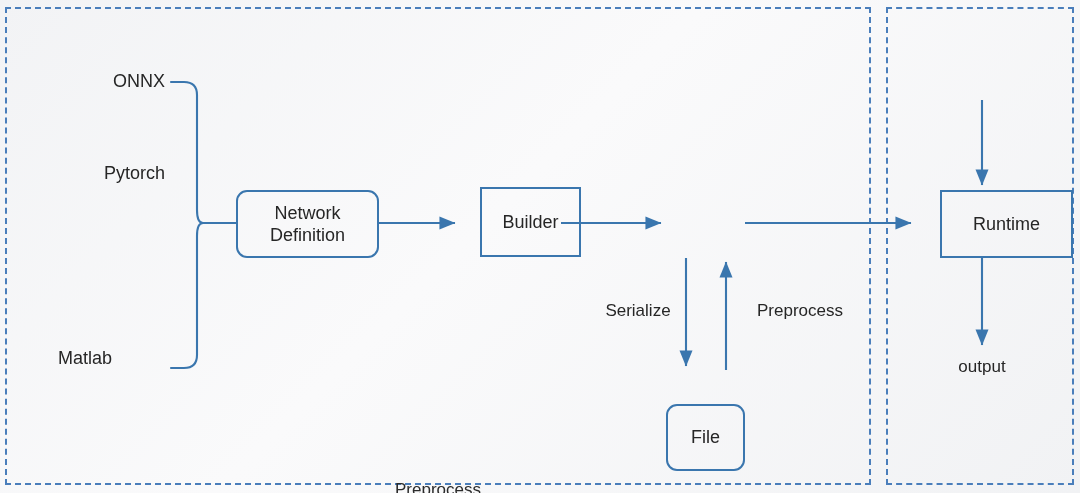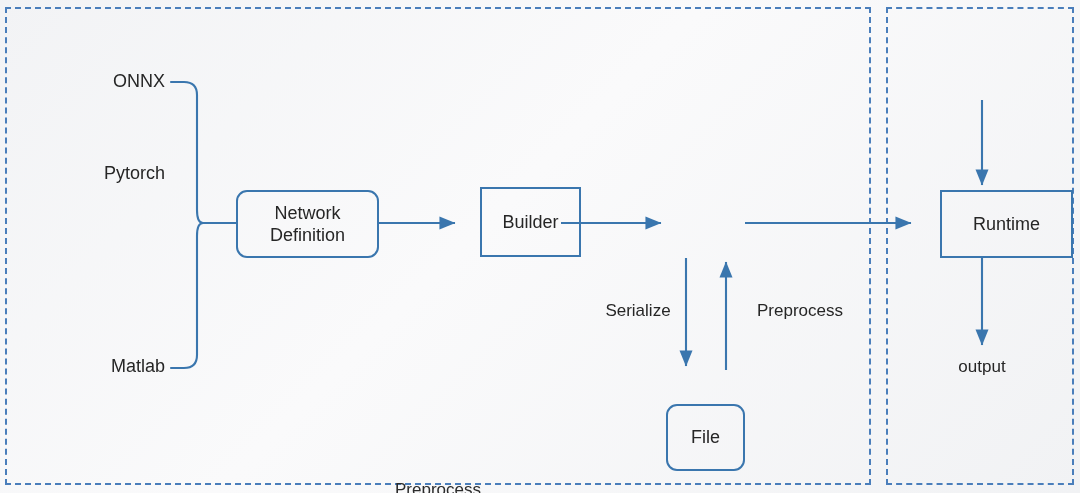--- a/index.html
+++ b/index.html
@@ -45,21 +45,21 @@
     font-size: 18px;
     color: #262626;
     text-align: right;
     white-space: nowrap;
     width: 160px;
     left: 5px;
   }
   #label-onnx       { top: 71px; }
   #label-pytorch    { top: 163px; }
   #label-tensorflow { top: 255px; }
-  #label-matlab     { top: 356px; }
+  #label-matlab     { top: 348px; text-align: center; }
 
   
   .node {
     position: absolute;
     box-sizing: border-box;
     border: 2px solid #3a76ae;
     background: transparent;
     display: flex;
     align-items: center;
     justify-content: center;

